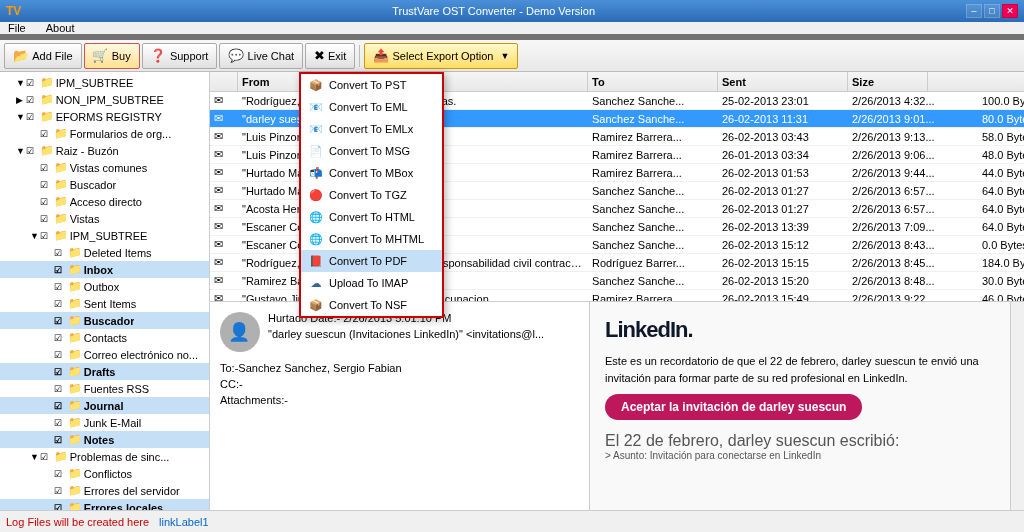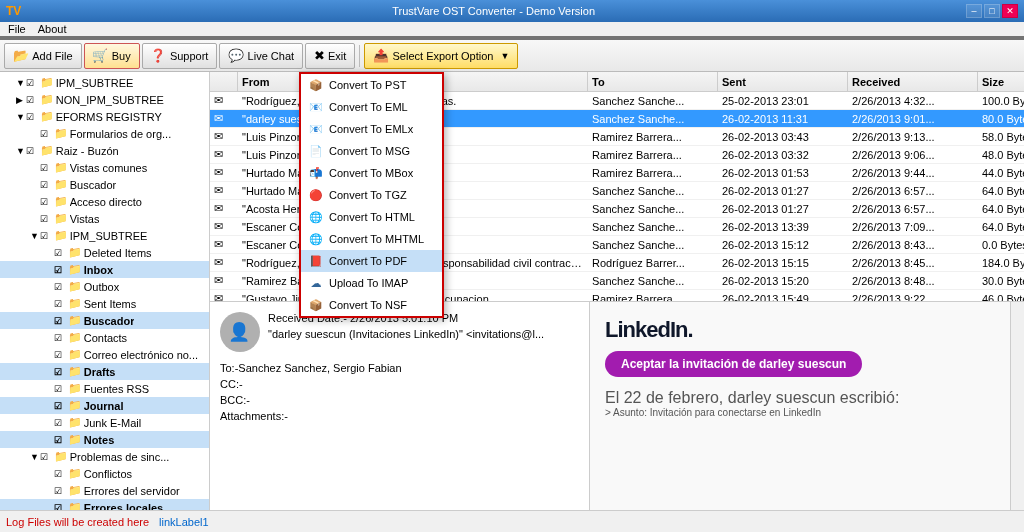--- a/index.html
+++ b/index.html
@@ -22,26 +22,26 @@
       display: flex; align-items: center; justify-content: center;
       font-size: 9px; cursor: pointer; color: white;
       background: rgba(255,255,255,0.1);
       border: 1px solid rgba(255,255,255,0.2);
     }
     .title-btn.close { background: #e05; border-color: #c04; }
     
     
     #menubar {
       background: #f0f0f0;
-      border-bottom: 4px solid #737373;
+      border-bottom: 6px solid #737373;
       height: 18px;
       display: flex;
       align-items: center;
       padding: 0 4px;
-      gap: 4px;
+      gap: 12px;
     }
     .menu-item { font-size: 11px; padding: 1px 4px; cursor: pointer; }
     
     
     #toolbar {
       background: linear-gradient(to bottom, #f8f8f8, #e8e8e8);
       border-bottom: 1px solid #bbb;
       height: 32px;
       display: flex;
       align-items: center;
@@ -225,21 +225,21 @@
     
     
     ::-webkit-scrollbar { width: 12px; height: 12px; }
     ::-webkit-scrollbar-track { background: #f0f0f0; border: 1px solid #ddd; }
     ::-webkit-scrollbar-thumb { background: #b0b0b0; border: 1px solid #999; }
     
     
     .linkedin-logo { font-size: 22px; font-weight: bold; color: #0077b5; letter-spacing: -1px; }
     .linkedin-logo span { color: #0f172a; }
     .accept-btn {
-      background: #a21caf;
+      background: #be185d;
       color: white;
       border: none;
       padding: 6px 16px;
       font-size: 12px;
       font-weight: bold;
       border-radius: 13px;
       cursor: pointer;
       margin-top: 8px;
       display: inline-block;
     }
@@ -536,23 +536,20 @@
         <div class="col-header col-from">
           <span>From</span>
         </div>
         <div class="col-header col-subject"></div>
         <div class="col-header col-to">
           <span>To</span>
         </div>
         <div class="col-header col-sent">
           <span>Sent</span>
         </div>
-        <div class="col-header col-received">
-          <span>Received</span>
-        </div>
         <div class="col-header col-size">
           <span>Size</span>
         </div>
       </div>
       <div id="email-list">
 
       <div class="email-row">
     <div class="email-cell col-check">✉</div>
     <div class="email-cell col-from">"Rodríguez, R...</div>
     <div class="email-cell col-subject">...cate en alturas.</div>
@@ -577,21 +574,21 @@
     <div class="email-cell col-to">Ramirez Barrera...</div>
     <div class="email-cell col-sent">26-02-2013 03:43</div>
     <div class="email-cell col-received">2/26/2013 9:13...</div>
     <div class="email-cell col-size">58.0 Bytes</div>
   </div>
           <div class="email-row">
     <div class="email-cell col-check">✉</div>
     <div class="email-cell col-from">"Luis Pinzon"</div>
     <div class="email-cell col-subject"></div>
     <div class="email-cell col-to">Ramirez Barrera...</div>
-    <div class="email-cell col-sent">26-02-2013 03:32</div>
+    <div class="email-cell col-sent">26-01-2013 03:34</div>
     <div class="email-cell col-received">2/26/2013 9:06...</div>
     <div class="email-cell col-size">48.0 Bytes</div>
   </div>
           <div class="email-row">
     <div class="email-cell col-check">✉</div>
     <div class="email-cell col-from">"Hurtado Mar...</div>
     <div class="email-cell col-subject"></div>
     <div class="email-cell col-to">Ramirez Barrera...</div>
     <div class="email-cell col-sent">26-02-2013 01:53</div>
     <div class="email-cell col-received">2/26/2013 9:44...</div>
@@ -662,45 +659,43 @@
   </div>
         </div>
     </div>
 
     <div id="preview-pane">
       <div id="preview-left">
         <div class="preview-sender">
           <div class="avatar-circle">👤</div>
           <div>
             <div class="preview-field">
-              <span>Received Date:-</span>
+              <span>Hurtado Date:-</span>
               <span>2/26/2013 5:01:10 PM</span>
             </div>
             <div class="preview-field">
               <span>"darley suescun (Invitaciones LinkedIn)" &lt;invitations@l...</span>
             </div>
           </div>
         </div>
         <div class="preview-field">
           <span>To:-Sanchez Sanchez, Sergio Fabian</span>
         </div>
         <div class="preview-field">
           <span>CC:-</span>
         </div>
         <div class="preview-field">
-          <span>BCC:-</span>
-        </div>
-        <div class="preview-field">
           <span>Attachments:-</span>
         </div>
       </div>
       <div id="preview-right">
         <div class="linkedin-logo">
           <span>LinkedIn.</span>
         </div>
+        <p style="margin-top:10px;line-height:1.5;">Este es un recordatorio de que el 22 de febrero, darley suescun te envió una invitación para formar parte de su red profesional en LinkedIn.</p>
         <div class="accept-btn">Aceptar la invitación de darley suescun</div>
         <p style="margin-top:12px;font-size:16px;color:#555;">El 22 de febrero, darley suescun escribió:</p>
         <p style="font-size:10px;color:#555;">&gt; Asunto: Invitación para conectarse en LinkedIn</p>
       </div>
       <div id="preview-scroll"></div>
     </div>
   </div>
 </div>
 
 <div id="statusbar">

